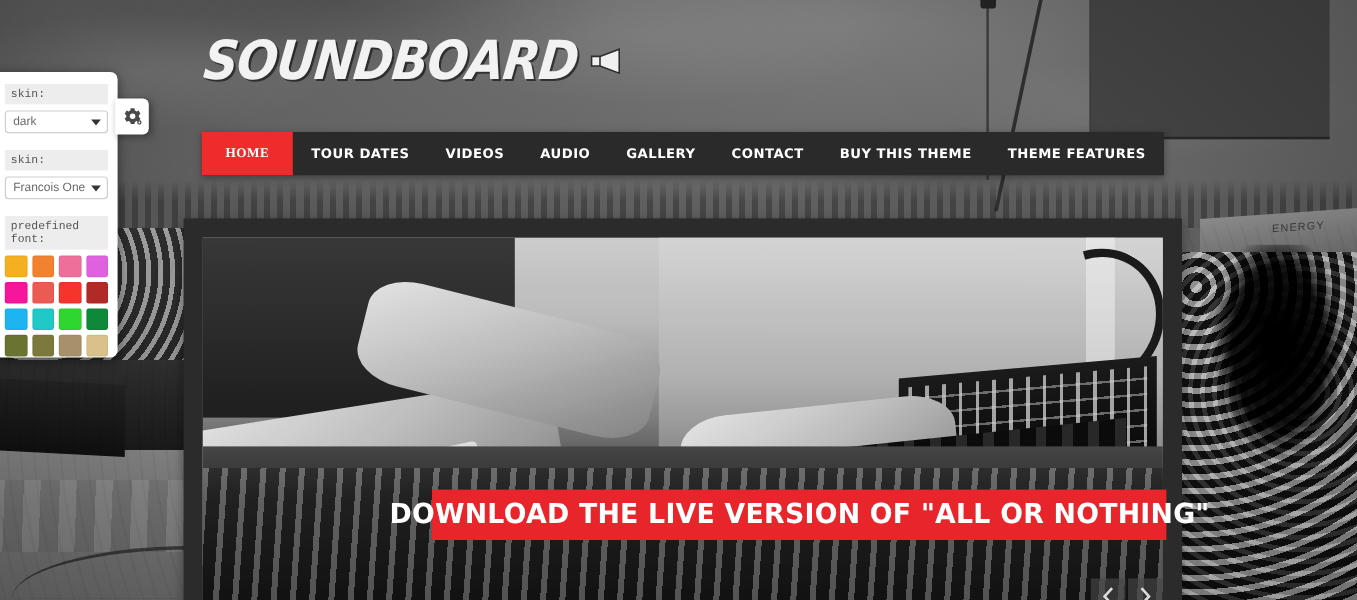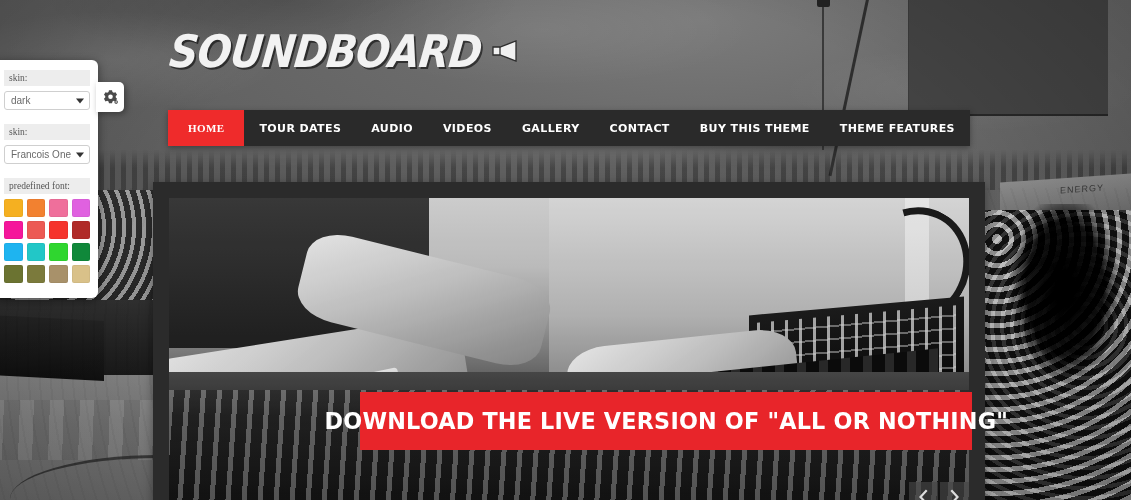--- a/index.html
+++ b/index.html
@@ -245,21 +245,21 @@
   .cable-loop {
     position:absolute; left:690px; top:8px; width:110px; height:120px;
     border:7px solid #1c1c1c; border-radius:50%;
     border-left-color: transparent; border-bottom-color: transparent;
     transform: rotate(30deg);
   }
   .slide-photo-grade { position:absolute; inset:0; background: rgba(0,0,0,.06); }
 
   .slide-caption {
     position: absolute; left: 207px; bottom: 62px;
-    width: 612px; height: 58px;
+    width: 612px; height: 42px;
     background: #e8252a;
     display: flex; align-items: center; justify-content: center;
   }
   .slide-caption span {
     color: #ffffff;
     font-family: "DejaVu Sans", sans-serif;
     font-weight: 700;
     font-size: 23px;
     letter-spacing: .2px;
     white-space: nowrap;
@@ -296,21 +296,21 @@
     display: flex; align-items: center; justify-content: center;
     cursor: pointer;
   }
   .sw-label {
     display: block;
     background: #ededed;
     color: #555;
     font-size: 9.5px;
     padding: 3px 5px;
     margin-bottom: 5px;
-    font-family: Liberation Serif, serif;
+    font-family: Liberation Mono, monospace;
   }
   .sw-select {
     position: relative;
     border: 1px solid #cfcfcf;
     border-radius: 3px;
     height: 19px;
     background: #fff;
     display: flex; align-items: center;
     padding: 0 16px 0 6px;
     font-size: 10px; color: #6a6a6a;
@@ -368,22 +368,22 @@
     <div class="logo-text">SOUNDBOARD</div>
     <svg class="logo-megaphone" viewBox="0 0 28 22">
       <path d="M2 7 L9 7 L25 1 L25 21 L9 15 L2 15 Z" fill="#f0f0f0" stroke="#2d2d2d" stroke-width="1.3"></path>
       <path d="M9 7 L9 15" stroke="#2d2d2d" stroke-width="1.3"></path>
     </svg>
   </div>
 
   <nav class="nav" style="background: rgb(42, 42, 42);">
     <div class="nav-item active" style="background: rgb(239, 43, 43);">HOME</div>
     <div class="nav-item">TOUR DATES</div>
+    <div class="nav-item">VIDEOS</div>
     <div class="nav-item">AUDIO</div>
-    <div class="nav-item">VIDEOS</div>
     <div class="nav-item">GALLERY</div>
     <div class="nav-item">CONTACT</div>
     <div class="nav-item">BUY THIS THEME</div>
     <div class="nav-item">THEME FEATURES</div>
   </nav>
 
   <div class="slider">
     <div class="slide-photo">
       <div class="desk-bg"></div>
       <div class="desk-wall"></div>

